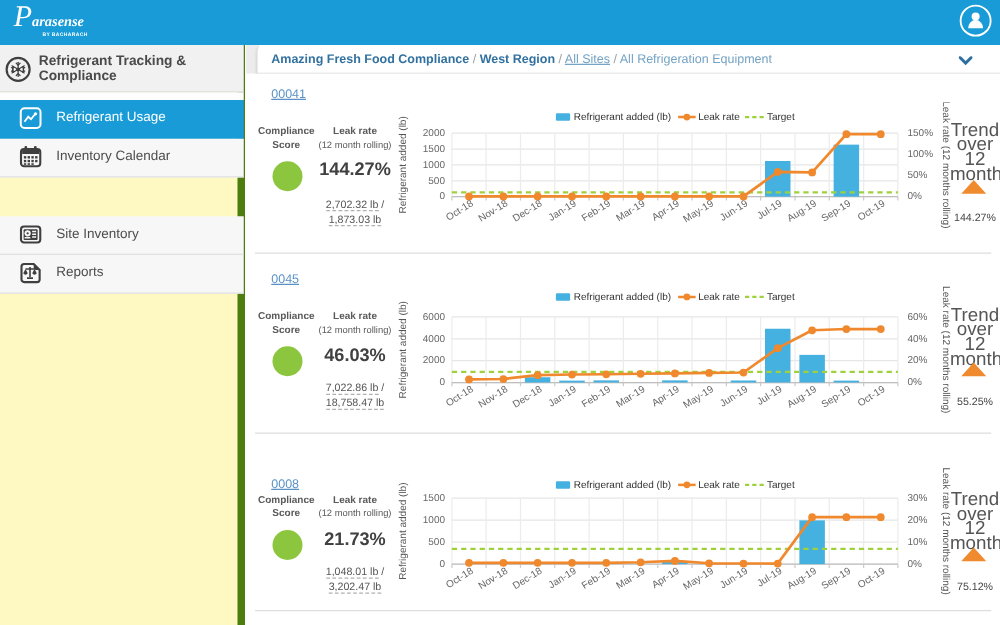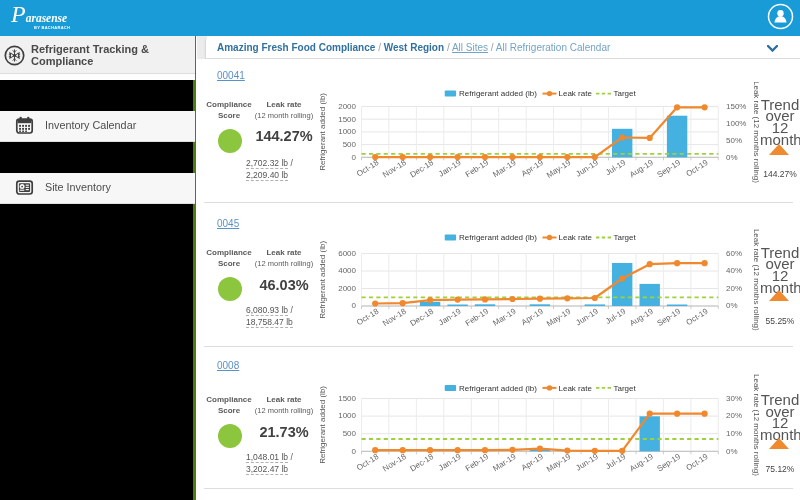--- a/index.html
+++ b/index.html
@@ -4,21 +4,21 @@
 * { margin:0; padding:0; box-sizing:border-box; }
 html,body { width:800px; height:500px; overflow:hidden; font-family:"Liberation Sans",sans-serif; background:#fff; position:relative; }
 #page { position:absolute; inset:0; width:800px; height:424px; }
 
 #hdr { position:absolute; left:0; top:0; width:800px; height:36px; background:#199bd7; }
 #logo { position:absolute; left:11px; top:1px; color:#fff; font-family:"Liberation Serif",serif; font-style:italic; }
 #logo .P { font-size:24px; }
 #logo .rest { font-size:11.5px; font-weight:bold; letter-spacing:0; }
 #logo .by { position:absolute; left:23px; top:24px; font-family:"Liberation Sans",sans-serif; font-style:normal; font-size:4px; font-weight:bold; letter-spacing:0.3px; white-space:nowrap; }
 
-#side { position:absolute; left:0; top:36px; width:196px; height:464px; background:#000000; border-right:3px solid #4d7c0f; }
+#side { position:absolute; left:0; top:36px; width:196px; height:464px; background:#fef9c3; border-right:6px solid #4d7c0f; }
 #sidehead { position:absolute; left:0; top:0; width:195px; height:38px; background:#f1f1f1; border-bottom:1px solid #dcdcdc; }
 #sidehead .t { position:absolute; left:31px; top:8px; font-size:11px; font-weight:bold; color:#4a4a4a; line-height:11.5px; }
 .mi { position:absolute; left:0; width:195px; height:31px; border-bottom:1px solid #e0e0e0; background:#f7f7f7; }
 .mi .ic { position:absolute; left:15px; top:5px; }
 .mi .tx { position:absolute; left:45px; top:7.5px; font-size:10.8px; color:#4c4c4c; }
 .mi.act { background:#199bd7; border-bottom:1px solid #199bd7; }
 .mi.act .tx { color:#fff; }
 
 #bcstrip { position:absolute; left:197px; top:36px; width:10px; height:23px; background:#ececec; }
 #bc { position:absolute; left:206px; top:36.5px; width:594px; height:22.5px; background:#fff; border-bottom:1px solid #dcdcdc; border-radius:4px 0 0 0; box-shadow:-1px 1px 2px rgba(0,0,0,0.10); font-size:10px; line-height:22px; color:#74a3c4; white-space:nowrap; }
@@ -27,21 +27,21 @@
 #bc .u { text-decoration:underline; }
 
 #main { position:absolute; left:197px; top:59px; width:603px; height:441px; background:#fff; }
 .divl { position:absolute; left:204px; width:589px; height:0; border-top:1px solid #ddd; }
 .pid { position:absolute; left:217px; font-size:10px; color:#5b92c6;text-decoration:underline; }
 .lab { position:absolute; text-align:center; font-size:8px; font-weight:bold; color:#5a5a5a; line-height:11px; }
 .lab2 { font-size:8px; font-weight:bold; color:#5a5a5a; line-height:11px; }
 .lab3 { font-size:7.5px; color:#5a5a5a; }
 .circ { position:absolute; left:217.5px; width:24px; height:24px; border-radius:50%; background:#8cc63e; }
 .bigpct { position:absolute; left:250px; width:68px; text-align:center; font-size:14.5px; font-weight:bold; color:#414141; }
-.vals { position:absolute; left:246px; width:76px; font-size:8.5px; color:#555; line-height:12px; }
+.vals { position:absolute; left:246px; width:76px; text-align:center; font-size:8.5px; color:#555; line-height:12px; }
 .vals .u { border-bottom:1px dashed #b0b0b0; }
 .trend { position:absolute; left:760px; width:40px; text-align:center; font-size:15px; color:#555; line-height:11.6px; }
 .tri { position:absolute; left:769px; width:0; height:0; border-left:10px solid transparent; border-right:10px solid transparent; border-bottom:11px solid #ef8b2e; }
 .tpct { position:absolute; left:760px; width:40px; text-align:center; font-size:8.5px; color:#444; }
 </style></head>
 <body>
 <div id="page">
 <div id="hdr">
   <div id="logo"><span class="P">P</span><span class="rest">arasense</span><span class="by">BY BACHARACH</span></div>
   <svg style="position:absolute;left:767px;top:3px" width="27" height="27" viewBox="0 0 27 27">
@@ -69,20 +69,28 @@
               <line x1="5.9" y1="9.1" x2="6.8" y2="12.65"></line>
               <line x1="5.2" y1="11.8" x2="6.8" y2="12.65"></line>
               <line x1="15.1" y1="9.1" x2="14.2" y2="12.65"></line>
               <line x1="15.8" y1="11.8" x2="14.2" y2="12.65"></line>
             </g>
             <circle cx="10.5" cy="10.5" r="1.6" fill="#3f3f3f"></circle>
           </svg></div>
     <div class="t">Refrigerant Tracking &amp;<br>Compliance</div>
   </div>
   <div style="position:absolute;left:0;top:38px;width:195px;height:6px;background:#fdfdfd"></div>
+  <div class="mi act" style="top:44px">
+        <span class="ic"><svg width="19" height="19" viewBox="0 0 19 19">
+            <rect x="1.6" y="1.6" width="15.8" height="15.8" rx="3" fill="none" stroke="#fff" stroke-width="1.6"></rect>
+            <polyline points="4.6,12.4 7.6,8.4 9.8,10.4 13.6,5.6" fill="none" stroke="#fff" stroke-width="1.5"></polyline>
+            <circle cx="13.4" cy="6" r="1.3" fill="#fff"></circle>
+          </svg></span>
+        <span class="tx">Refrigerant Usage</span>
+      </div>
   <div class="mi" style="top:75px">
         <span class="ic"><svg width="19" height="19" viewBox="0 0 19 19">
             <rect x="1.8" y="3.2" width="15.4" height="13.8" rx="2.4" fill="none" stroke="#3f3f3f" stroke-width="1.7"></rect>
             <path d="M2.7 4 h13.6 v3.2 h-13.6 z" fill="#3f3f3f"></path>
             <rect x="4.6" y="0.7" width="2.1" height="3.6" rx="0.9" fill="#3f3f3f"></rect>
             <rect x="12.2" y="0.7" width="2.1" height="3.6" rx="0.9" fill="#3f3f3f"></rect>
             <g fill="#3f3f3f">
               <rect x="4.1" y="8.9" width="1.9" height="1.9"></rect>
               <rect x="7.1" y="8.9" width="1.9" height="1.9"></rect>
               <rect x="10.1" y="8.9" width="1.9" height="1.9"></rect>
@@ -104,50 +112,62 @@
             <rect x="3.9" y="5.3" width="11.2" height="8.6" rx="0.8" fill="#3f3f3f"></rect>
             <circle cx="7.1" cy="8.6" r="2.5" fill="#f6f6f6"></circle>
             <circle cx="7.1" cy="8.6" r="0.9" fill="#3f3f3f"></circle>
             <rect x="10.7" y="6.6" width="3.2" height="1.2" fill="#f6f6f6"></rect>
             <rect x="10.7" y="8.8" width="3.2" height="1.2" fill="#f6f6f6"></rect>
             <rect x="10.7" y="11" width="3.2" height="1.2" fill="#f6f6f6"></rect>
             <rect x="4.7" y="11.6" width="4.6" height="1.2" fill="#f6f6f6"></rect>
           </svg></span>
         <span class="tx">Site Inventory</span>
       </div>
+  <div class="mi" style="top:168px">
+        <span class="ic"><svg width="19" height="19" viewBox="0 0 19 19">
+            <path d="M4.3 2.2 h7.7 l4.7 4.7 v7.7 a2.1 2.1 0 0 1 -2.1 2.1 h-10.3 a2.1 2.1 0 0 1 -2.1 -2.1 v-10.3 a2.1 2.1 0 0 1 2.1 -2.1 z" fill="none" stroke="#3f3f3f" stroke-width="1.7"></path>
+            <path d="M12 2.2 l4.7 4.7 h-3.2 a1.5 1.5 0 0 1 -1.5 -1.5 z" fill="#3f3f3f"></path>
+            <line x1="9" y1="4.6" x2="9" y2="12.6" stroke="#3f3f3f" stroke-width="1.3"></line>
+            <line x1="5.4" y1="6.2" x2="12.6" y2="6.2" stroke="#3f3f3f" stroke-width="1.3"></line>
+            <path d="M5.4 6.2 l-1.8 3.4 a2 2 0 0 0 3.6 0 z" fill="#3f3f3f"></path>
+            <path d="M12.6 6.2 l-1.8 3.4 a2 2 0 0 0 3.6 0 z" fill="#3f3f3f"></path>
+            <line x1="6.6" y1="13.5" x2="11.4" y2="13.5" stroke="#3f3f3f" stroke-width="1.5"></line>
+          </svg></span>
+        <span class="tx">Reports</span>
+      </div>
 </div>
 <div id="bcstrip"></div>
-<div id="bc"><span style="margin-left:11px"></span><span class="b">Amazing Fresh Food Compliance</span> <span class="sep">/</span> <span class="b">West Region</span> <span class="sep">/</span> <span class="u">All Sites</span> <span class="sep">/</span> <span>All Refrigeration Calendar</span>
+<div id="bc"><span style="margin-left:11px"></span><span class="b">Amazing Fresh Food Compliance</span> <span class="sep">/</span> <span class="b">West Region</span> <span class="sep">/</span> <span class="u">All Sites</span> <span class="sep">/</span> <span>All Refrigeration Equipment</span>
   <svg style="position:absolute;right:22px;top:8px" width="11" height="7" viewBox="0 0 11 7">
         <polyline points="1,1 5.5,5.5 10,1" fill="none" stroke="#2e6f9f" stroke-width="2.4" stroke-linecap="round"></polyline>
       </svg>
 </div>
 <div id="main"></div>
 <div class="divl" style="top:201.5px"></div>
 <div class="divl" style="top:346px"></div>
 <div class="divl" style="top:488px"></div>
 <div class="pid" style="top:69.5px">00041</div>
 <div class="lab" style="left:201px;top:98.5px;width:56px">Compliance<br>Score</div>
 <div style="position:absolute;left:250px;top:98.5px;width:68px;text-align:center;font-size:8px;line-height:11px"><span class="lab2">Leak rate</span><br><span class="lab3">(12 month rolling)</span></div>
 <div class="circ" style="top:129px"></div>
 <div class="bigpct" style="top:128.3px">144.27%</div>
-<div class="vals" style="top:157.0px"><span class="u">2,702.32 lb</span> /<br><span class="u">2,209.40 lb</span></div>
+<div class="vals" style="top:157.0px"><span class="u">2,702.32 lb</span> /<br><span class="u">1,873.03 lb</span></div>
 <div class="trend" style="top:98.8px">Trend<br>over 12<br>months</div>
 <div class="tri" style="top:144.0px"></div>
 <div class="tpct" style="top:168.5px">144.27%</div>
 <div class="pid" style="top:217.5px">0045</div>
 <div class="lab" style="left:201px;top:247.2px;width:56px">Compliance<br>Score</div>
 <div style="position:absolute;left:250px;top:247.2px;width:68px;text-align:center;font-size:8px;line-height:11px"><span class="lab2">Leak rate</span><br><span class="lab3">(12 month rolling)</span></div>
 <div class="circ" style="top:276.9px"></div>
 <div class="bigpct" style="top:276.5px">46.03%</div>
-<div class="vals" style="top:304.3px"><span class="u">6,080.93 lb</span> /<br><span class="u">18,758.47 lb</span></div>
+<div class="vals" style="top:304.3px"><span class="u">7,022.86 lb</span> /<br><span class="u">18,758.47 lb</span></div>
 <div class="trend" style="top:246.9px">Trend<br>over 12<br>months</div>
 <div class="tri" style="top:290.0px"></div>
 <div class="tpct" style="top:315.5px">55.25%</div>
-<div class="pid" style="top:360px">0008</div>
+<div class="pid" style="top:382px">0008</div>
 <div class="lab" style="left:201px;top:394.4px;width:56px">Compliance<br>Score</div>
 <div style="position:absolute;left:250px;top:394.4px;width:68px;text-align:center;font-size:8px;line-height:11px"><span class="lab2">Leak rate</span><br><span class="lab3">(12 month rolling)</span></div>
 <div class="circ" style="top:424.1px"></div>
 <div class="bigpct" style="top:423.5px">21.73%</div>
 <div class="vals" style="top:450.5px"><span class="u">1,048.01 lb</span> /<br><span class="u">3,202.47 lb</span></div>
 <div class="trend" style="top:394.1px">Trend<br>over 12<br>months</div>
 <div class="tri" style="top:438.1px"></div>
 <div class="tpct" style="top:463.5px">75.12%</div>
 <svg style="position:absolute;left:312px;top:82px" width="452" height="118" viewBox="312 82 452 118">
 <line x1="361.5" x2="718.3" y1="157.3" y2="157.3" stroke="#e6e6e6" stroke-width="1"></line>

